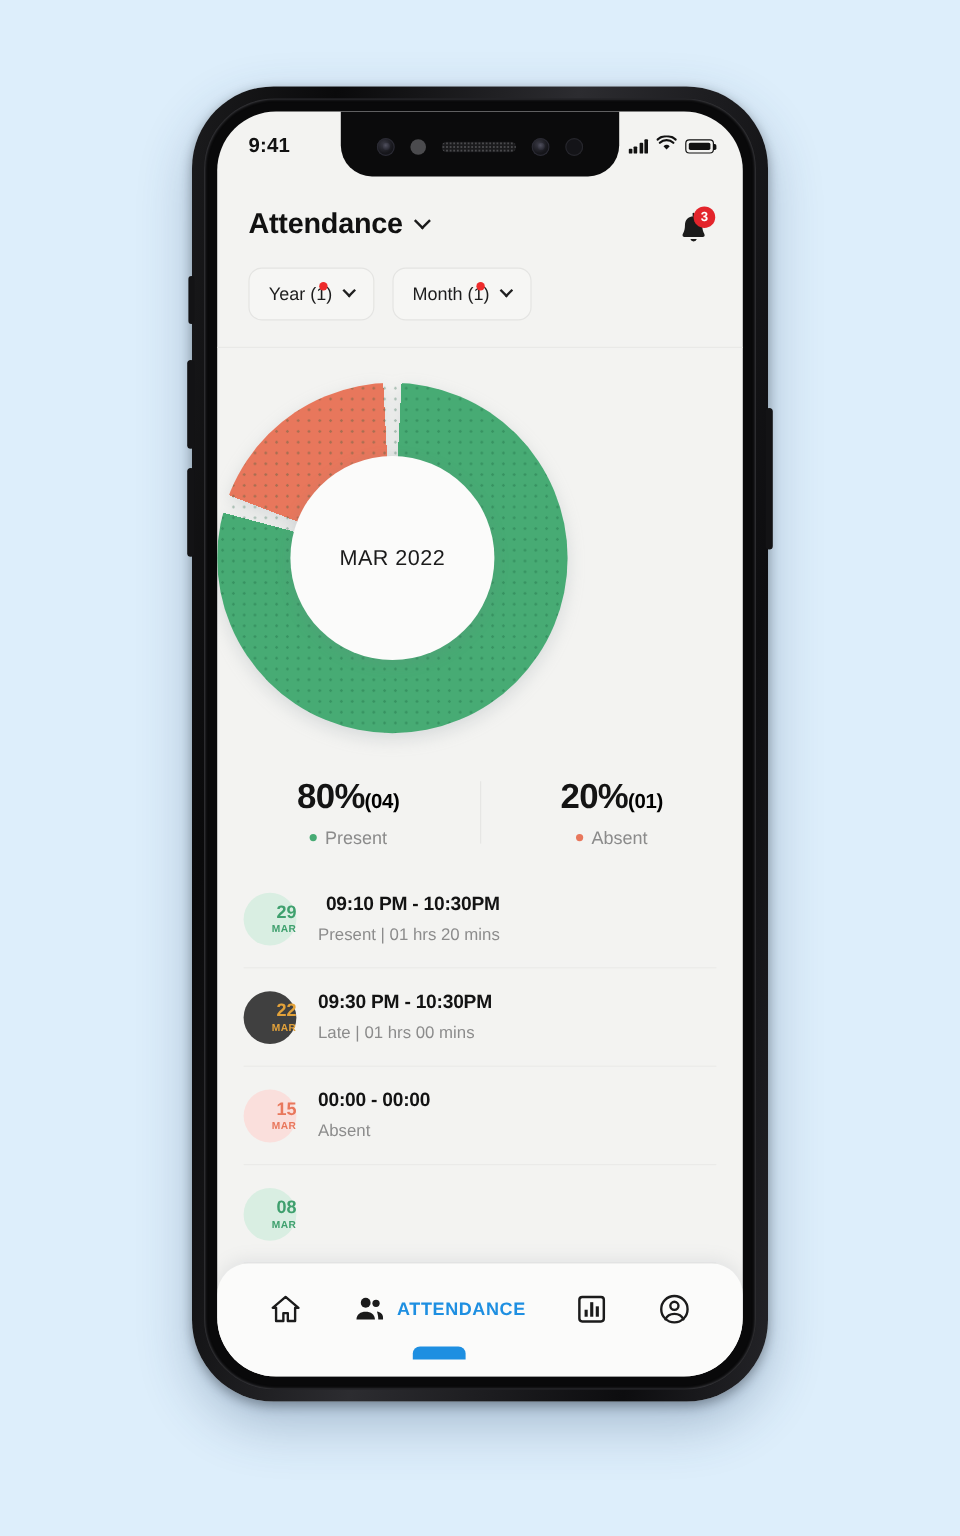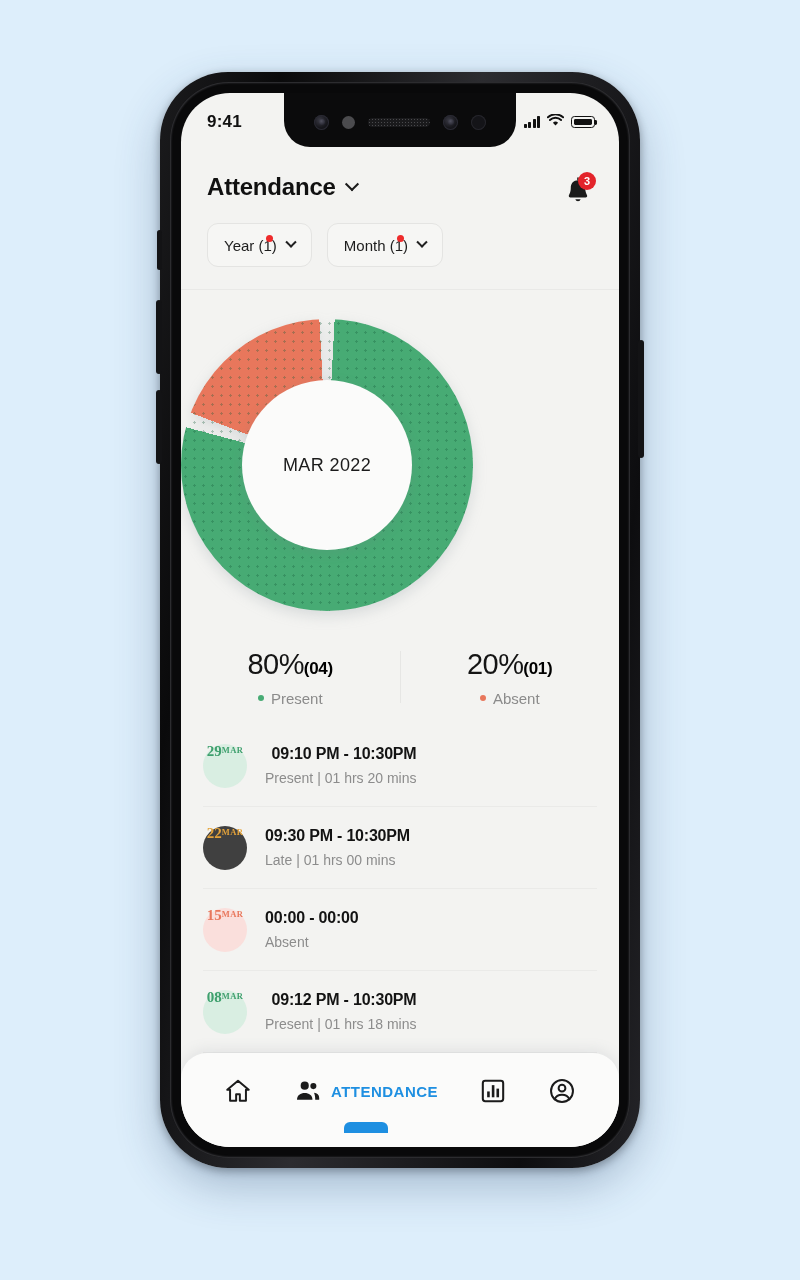--- a/index.html
+++ b/index.html
@@ -152,41 +152,40 @@
     display:flex; align-items:center; justify-content:center;
   }
   #donut-center-label{ font-size:18px; font-weight:500; color:#1b1b1b; letter-spacing:.4px; }
 
   
   #stats-row{
     position:absolute; top:536px; left:0; right:0; height:96px;
     display:flex; align-items:center;
   }
   .stat-cell{ flex:1; display:flex; flex-direction:column; align-items:center; gap:9px; }
-  .stat-value{ font-size:29px; font-weight:400; color:#141414; letter-spacing:-.6px; }
+  .stat-value{ font-size:29px; font-weight:700; color:#141414; letter-spacing:-.6px; }
   .stat-count{ font-size:17px; font-weight:700; letter-spacing:-.3px; }
   .stat-legend{ display:flex; align-items:center; gap:7px;
     font-size:15px; color:#8b8b8b; }
   .legend-dot{ width:6px; height:6px; border-radius:50%; }
   #stats-divider{ width:1px; height:52px; background:#e6e6e4; }
 
   
   #attendance-list{
     position:absolute; top:632px; left:0; right:0; bottom:94px;
     padding:0 22px; overflow:hidden;
   }
   .list-item{
     display:flex; align-items:center; gap:18px;
     height:82px; border-bottom:1px solid #eaeae8; cursor:pointer;
   }
   .date-badge{
     width:44px; height:44px; border-radius:50%; flex:none;
-    display:flex; align-items:flex-start; justify-content:center;
+    display:flex; flex-direction:column; align-items:flex-end; justify-content:center;
     line-height:1;
-    font-family:Liberation Serif, serif;
   }
   .date-day{ font-size:15px; font-weight:700; }
   .date-month{ font-size:8.5px; font-weight:700; letter-spacing:.4px; margin-top:2px; }
   .item-body{ display:flex; flex-direction:column; gap:7px; }
   .item-time{ font-size:16px; font-weight:700; color:#131313; letter-spacing:-.2px;text-align:right; }
   .item-meta{ font-size:14px; color:#8c8c8c; }
 
   
   #bottom-nav{
     position:absolute; left:0; right:0; bottom:0; height:94px;
@@ -334,24 +333,20 @@
           <div class="item-body">
             <span class="item-time">00:00 - 00:00</span>
             <span class="item-meta">Absent</span>
           </div>
         </div>
         <div class="list-item">
           <div class="date-badge" style="background: rgb(217, 238, 226); color: rgb(63, 160, 110);">
             <span class="date-day">08</span>
             <span class="date-month">MAR</span>
           </div>
-          <div class="item-body">
-            <span class="item-time">09:12 PM - 10:30PM</span>
-            <span class="item-meta">Present | 01 hrs 18 mins</span>
-          </div>
         </div>
       </div>
 
     <div id="bottom-nav">
       <div class="nav-item">
         <svg width="28" height="28" viewBox="0 0 24 24">
           <path d="M12 3.2 2.8 11h2.4v9.4h5.2v-5.6h3.2v5.6h5.2V11h2.4z" fill="none" stroke="#1b1b1b" stroke-width="1.7" stroke-linejoin="round"></path>
         </svg>
       </div>
       <div class="nav-item">

